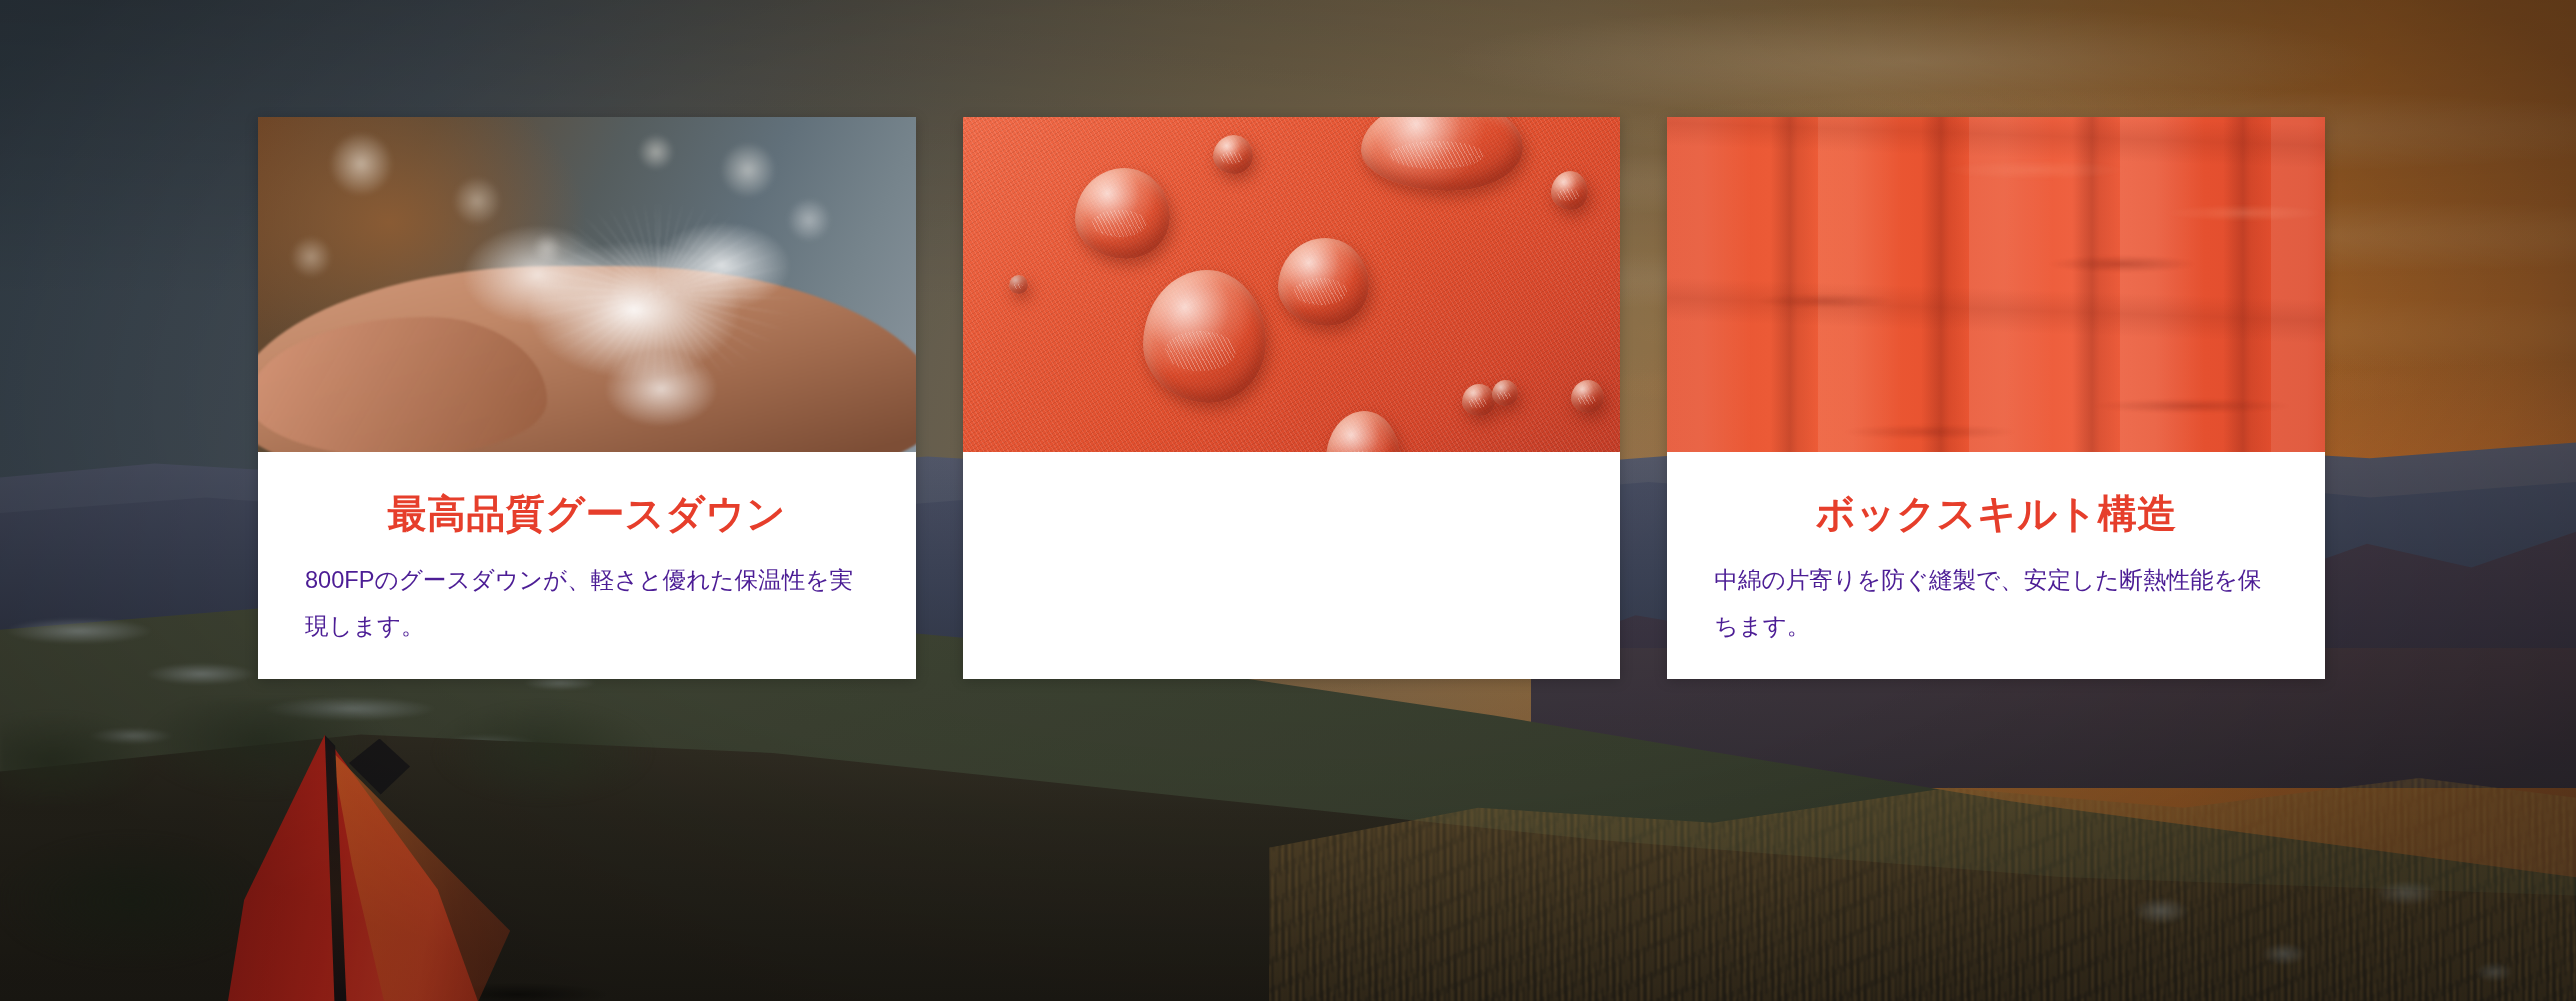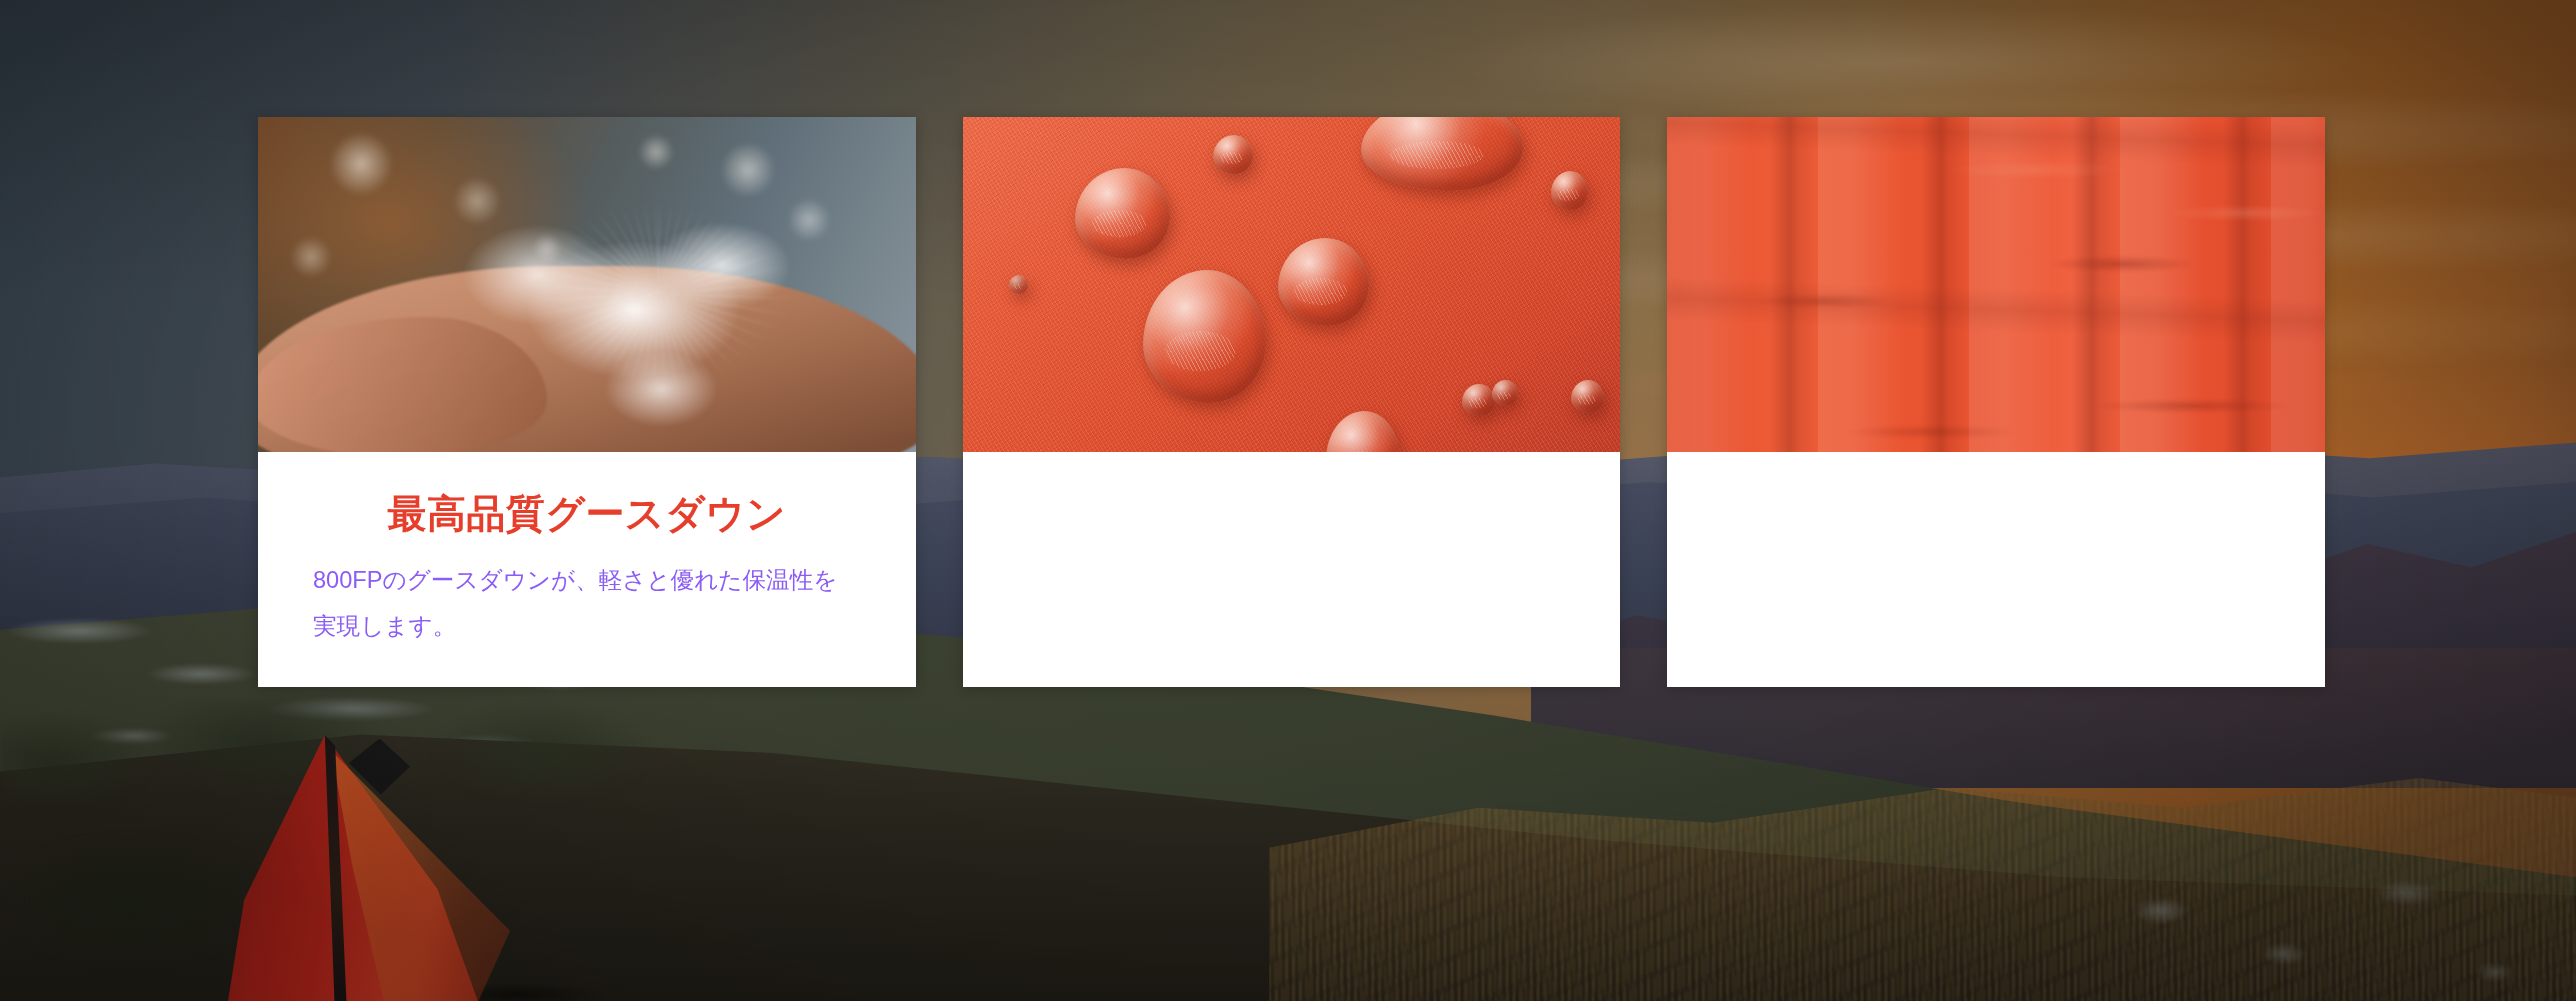--- a/index.html
+++ b/index.html
@@ -216,24 +216,24 @@
   }
   .card-title {
     color: #e63e2b;
     font-size: 39px;
     font-weight: bold;
     line-height: 1.2;
     margin: 0 0 19px 0;
     letter-spacing: 0.4px;
   }
   .card-desc {
-    color: #8b5cf6;
+    color: #4c1d95;
     font-size: 23.6px;
     line-height: 1.95;
-    margin: 8px;
+    margin: 0;
     text-align: left;
   }
 
   
   .art-down {
     position: absolute; inset: 0;
     background:
       radial-gradient(ellipse 263px 201px at 131px 105px, rgba(140,92,52,0.95), rgba(140,92,52,0) 75%),
       linear-gradient(115deg, #6e4526 0%, #5c4a36 22%, #555d5e 46%, #61707a 66%, #76848c 82%, #8c97a0 100%);
   }
@@ -416,18 +416,20 @@
       </div>
     </div>
 
     <div class="card">
       <div class="card-media">
         <div class="art-quilt"></div>
         <div class="art-quilt-bands"></div>
         <div class="art-quilt-creases"></div>
       </div>
       <div class="card-body">
+        <h3 class="card-title">ボックスキルト構造</h3>
+        <p class="card-desc">中綿の片寄りを防ぐ縫製で、安定した断熱性能を保ちます。</p>
       </div>
     </div>
 
   </div>
 </div>
 
 
 </body></html>

